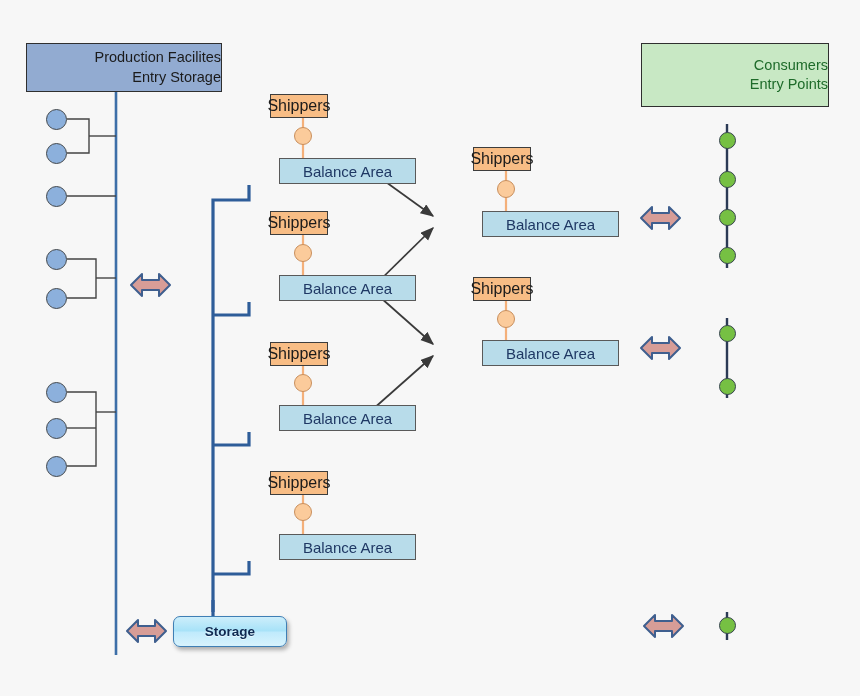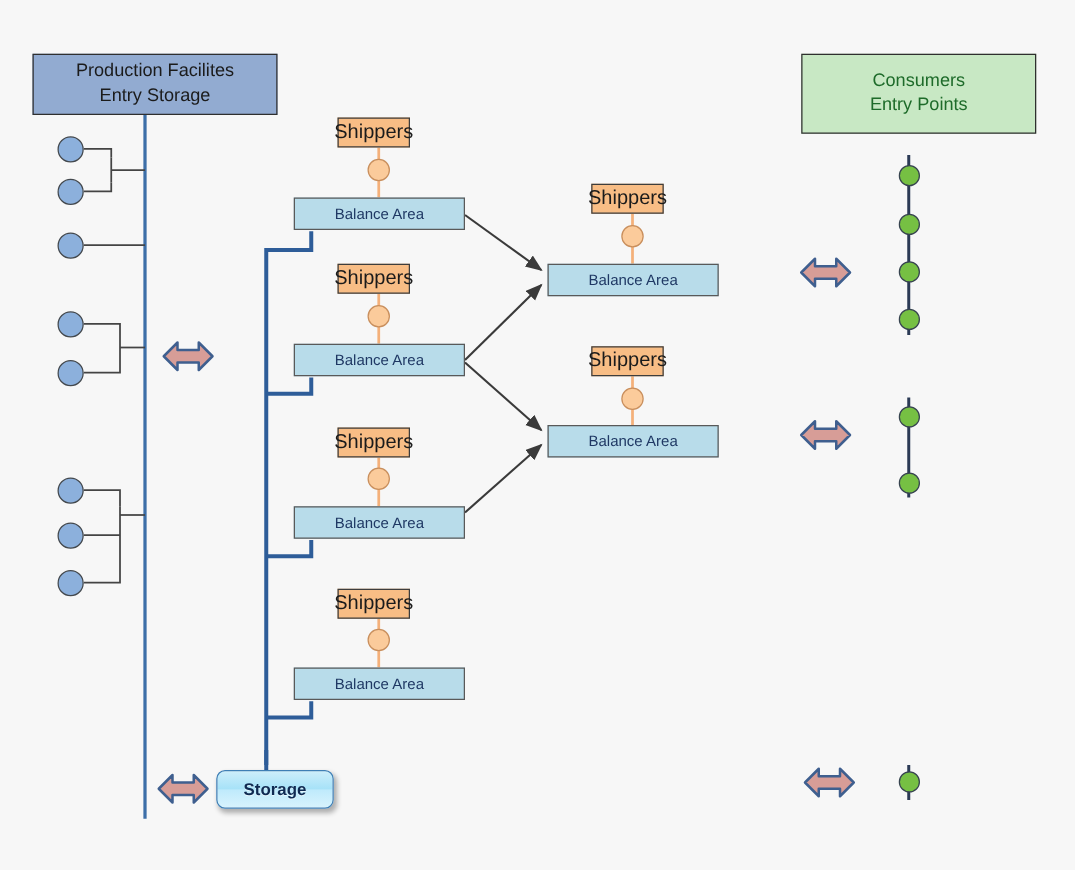--- a/index.html
+++ b/index.html
@@ -24,21 +24,21 @@
     height: 696px;
   }
 
   
   .legend-box {
     position: absolute;
     box-sizing: border-box;
     border: 1px solid #2e2e2e;
     display: flex;
     flex-direction: column;
-    align-items: center;
+    align-items: flex-end;
     justify-content: center;
     line-height: 1.32;
     font-size: 14.5px;
     z-index: 6;
   }
   .legend-box .line { display: block; white-space: nowrap; }
   #production-box {
     left: 26px; top: 43px; width: 196px; height: 49px;
     background: #92abd1;
     border: 1px solid #2f2f2f;
@@ -53,46 +53,47 @@
 
   
   .balance-area {
     position: absolute;
     box-sizing: border-box;
     width: 137px;
     height: 26px;
     background: #b8dcea;
     border: 1px solid #595959;
     color: #1f3864;
-    font-size: 12px;
+    font-size: 15px;
     display: flex;
     align-items: center;
     justify-content: center;
     white-space: nowrap;
     z-index: 5;
+    margin-left: 44px;
   }
   .shippers {
     position: absolute;
     box-sizing: border-box;
     width: 58px;
     height: 24px;
     background: #f8bd85;
     border: 1px solid #3d3d3d;
     color: #1b1b1b;
     font-size: 16px;
     display: flex;
     align-items: center;
     justify-content: center;
     white-space: nowrap;
     z-index: 5;
   }
   #storage-box {
     position: absolute;
     left: 173px; top: 616px;
-    width: 94px; height: 31px;
+    width: 114px; height: 31px;
     box-sizing: border-box;
     border: 1px solid #3f7fb5;
     border-radius: 7px;
     background: linear-gradient(to bottom, #cdeefb 0%, #a7e2f8 48%, #bfeafc 52%, #d8f3fd 100%);
     box-shadow: 2px 3px 4px rgba(0,0,0,0.30);
     color: #0f2a52;
     font-size: 13.5px;
     font-weight: bold;
     display: flex;
     align-items: center;

